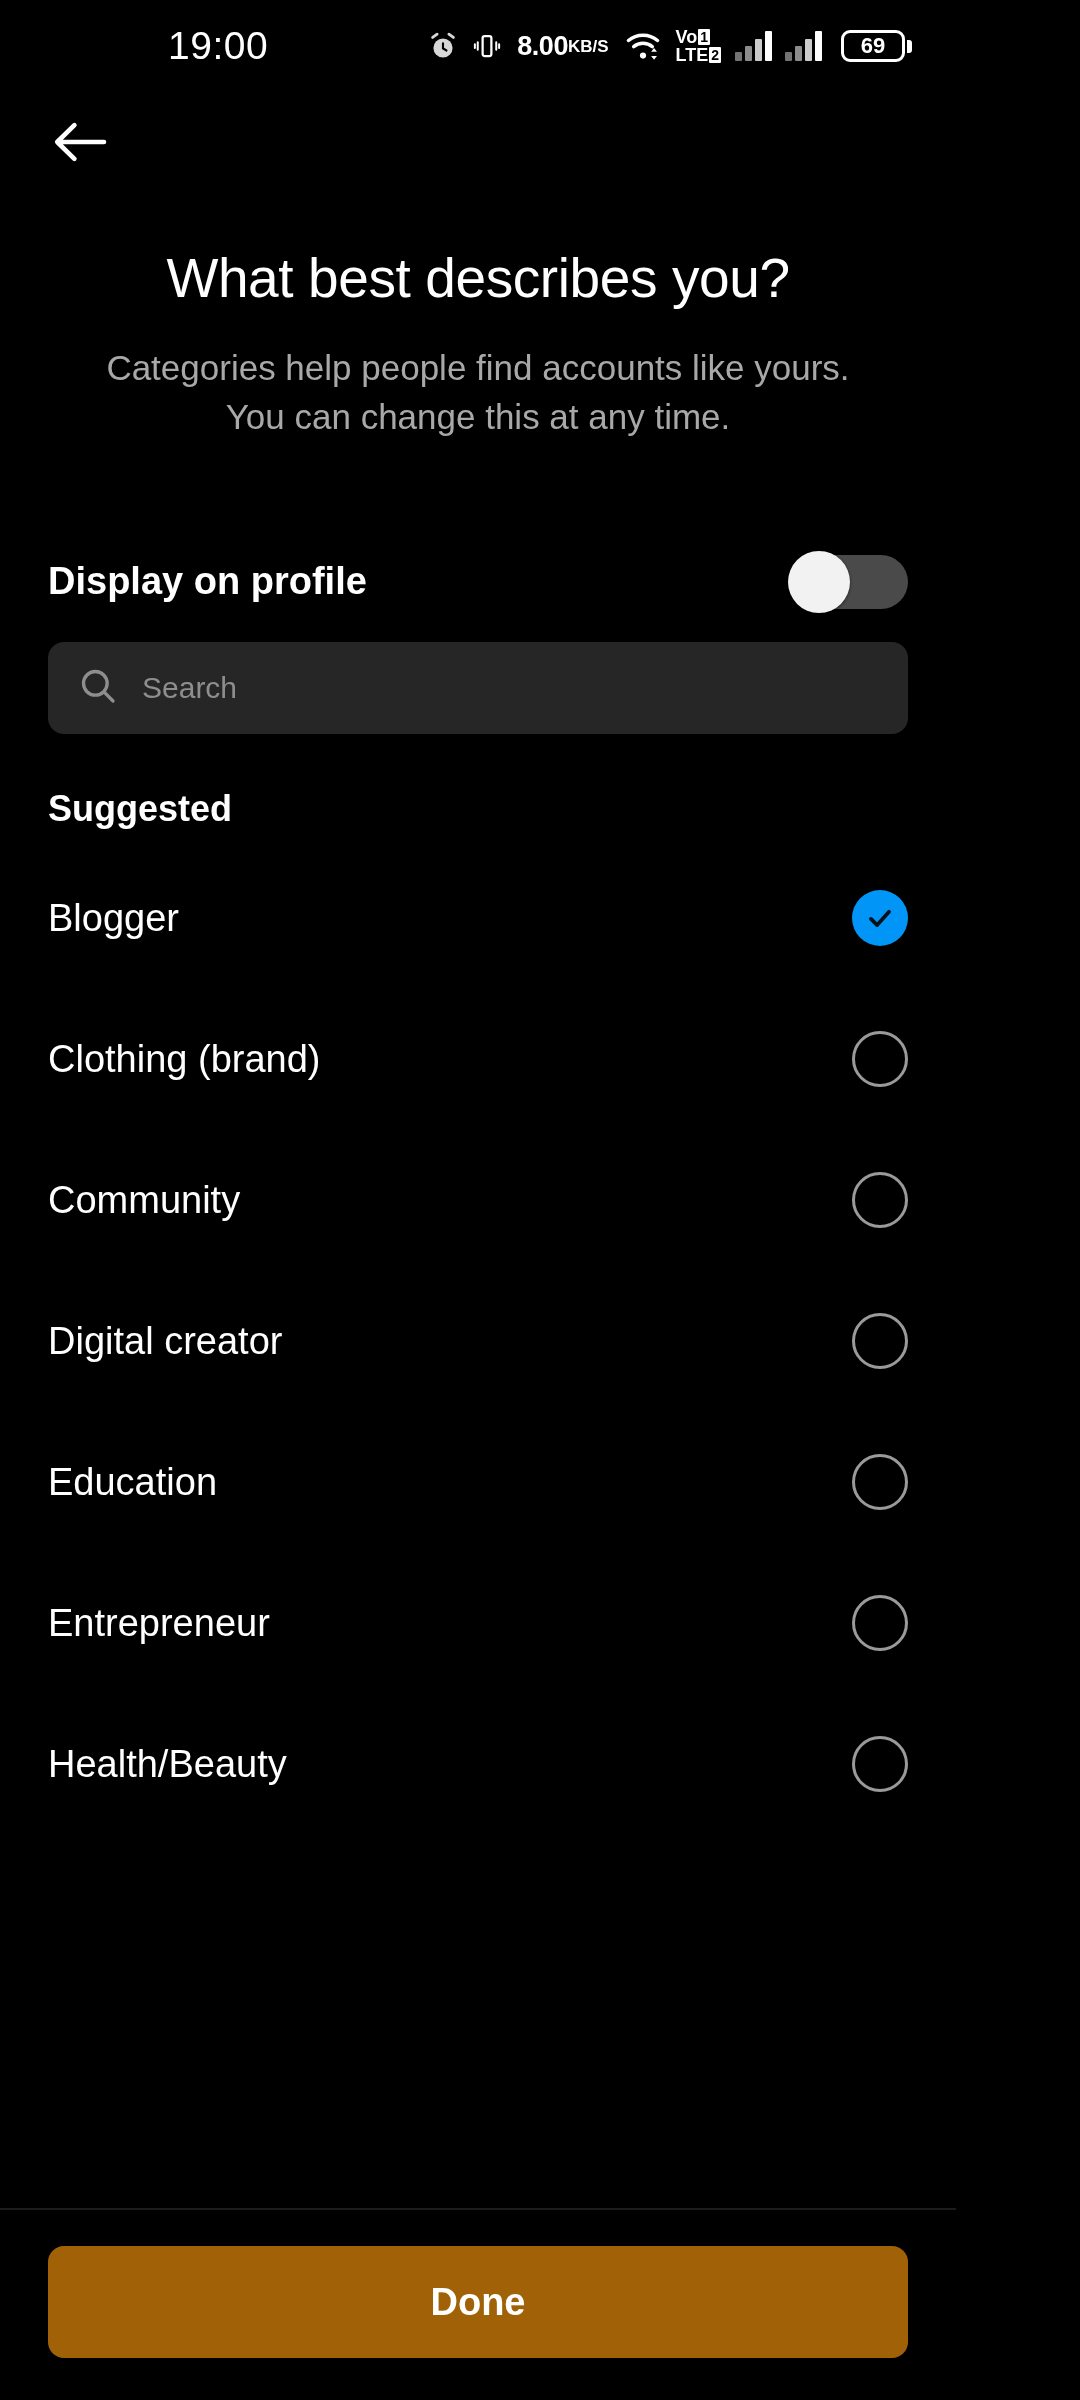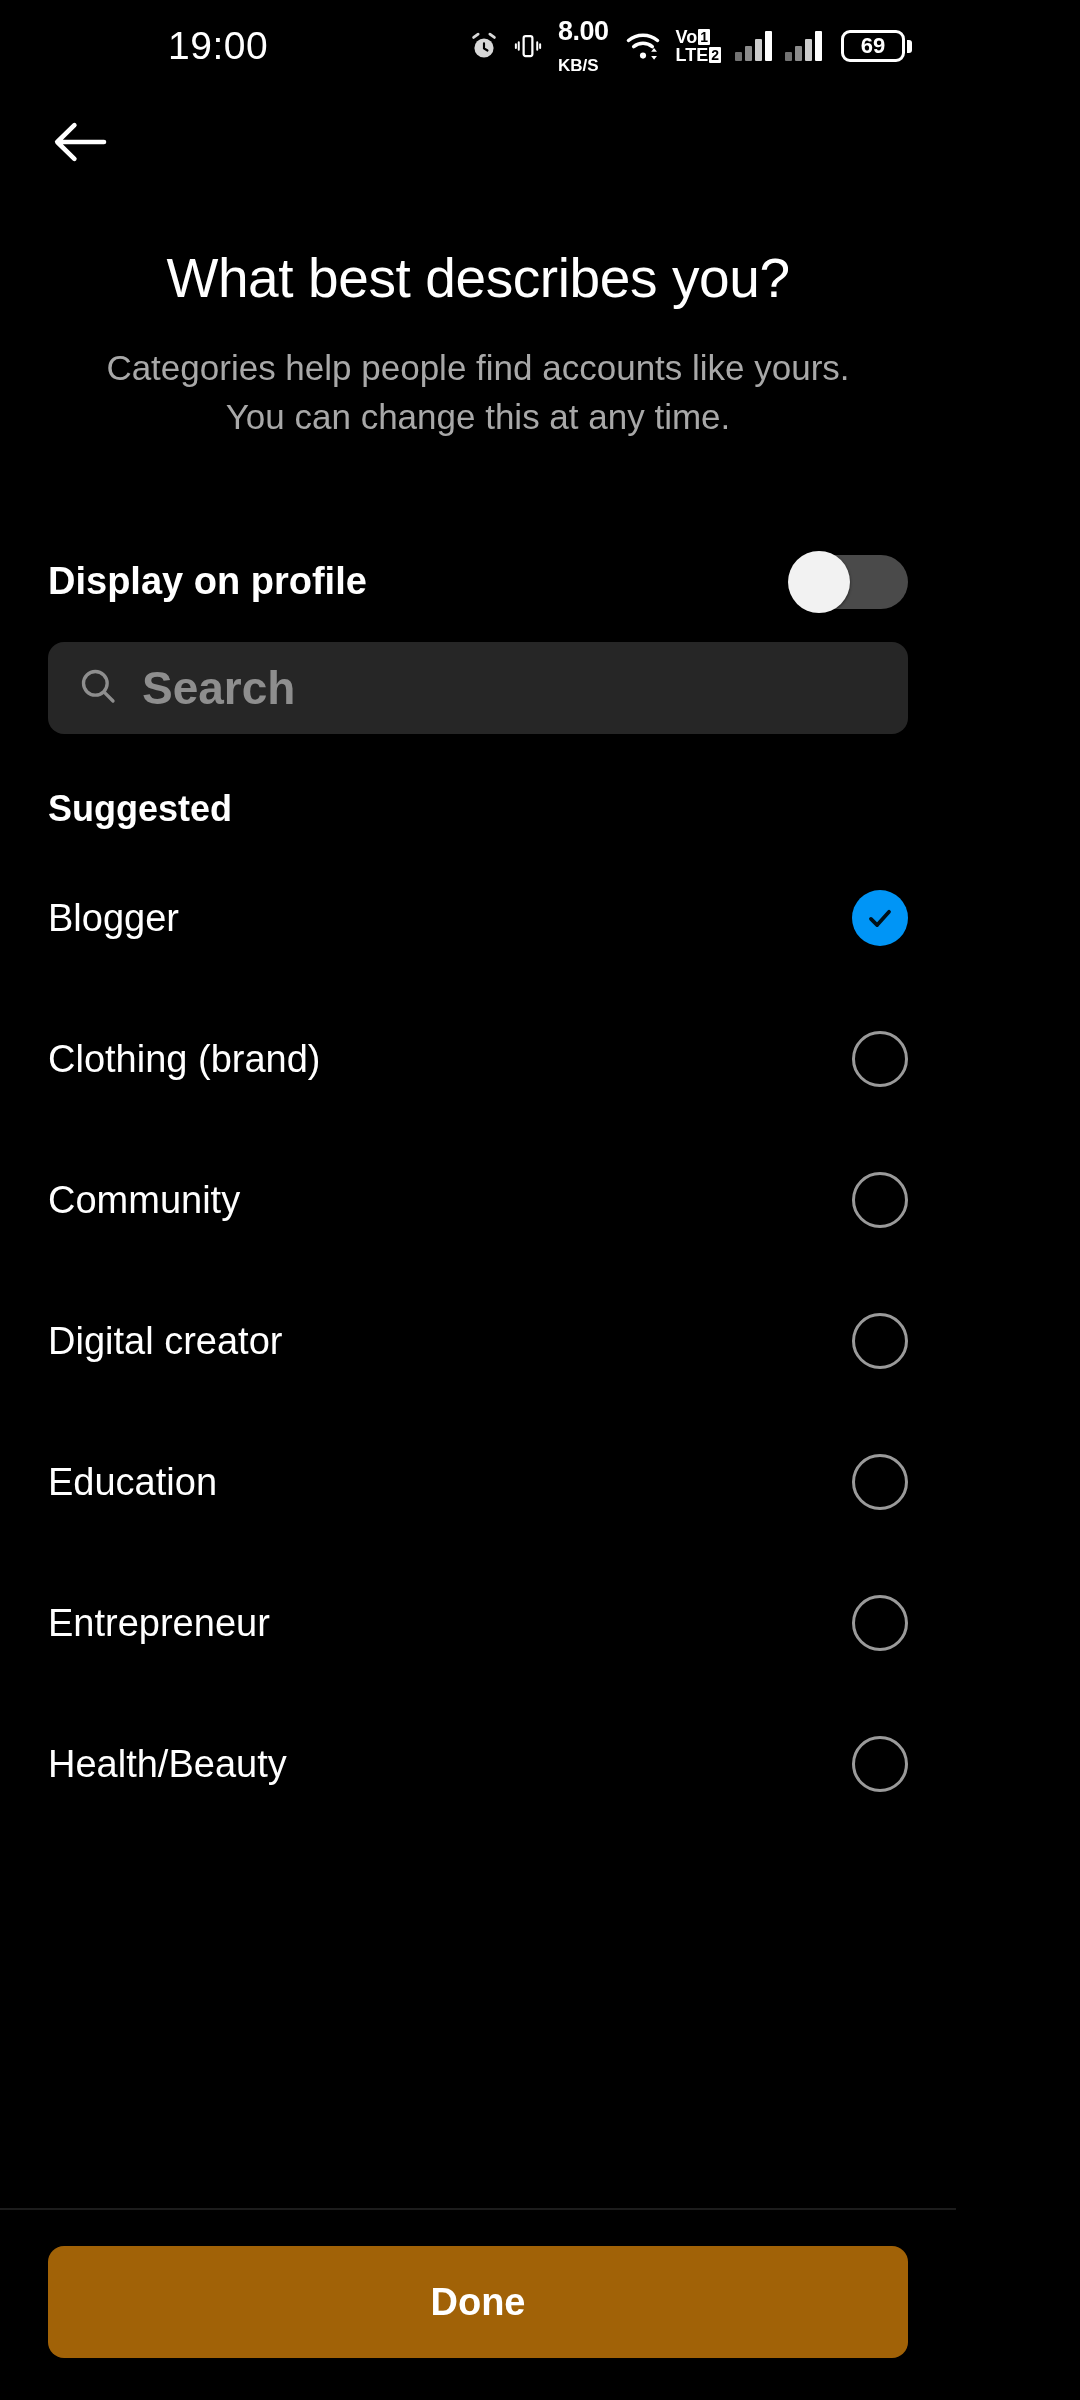--- a/index.html
+++ b/index.html
@@ -44,24 +44,23 @@
   }
   .status-right {
     display: flex;
     align-items: center;
     gap: 13px;
   }
   .si { display: flex; align-items: center; justify-content: center; }
 
   .net-speed {
     display: flex;
-    flex-direction: column;
+    align-items: center;
     line-height: 1;
     margin: 0 2px;
-    gap: 11px;
   }
   .net-speed .val { font-size: 27px; font-weight: 700; letter-spacing: -0.5px; }
   .net-speed .unit { font-size: 17px; font-weight: 700; margin-top: 1px; }
 
   .volte {
     display: flex;
     flex-direction: column;
     align-items: flex-start;
     line-height: 1;
     font-weight: 700;
@@ -175,23 +174,23 @@
     height: 92px;
     background: #262626;
     border-radius: 16px;
     display: flex;
     align-items: center;
     padding: 0 30px;
     gap: 24px;
     cursor: text;
   }
   .search-placeholder {
-    font-size: 46px;
+    font-size: 30px;
     color: #8e8e8e;
-    font-weight: 700;
+    font-weight: 400;
   }
 
   
   .section-title {
     padding: 54px 48px 0 48px;
     font-size: 36px;
     font-weight: 700;
     color: #ffffff;
   }
   .list { padding: 0 48px; margin-top: 18px; }

